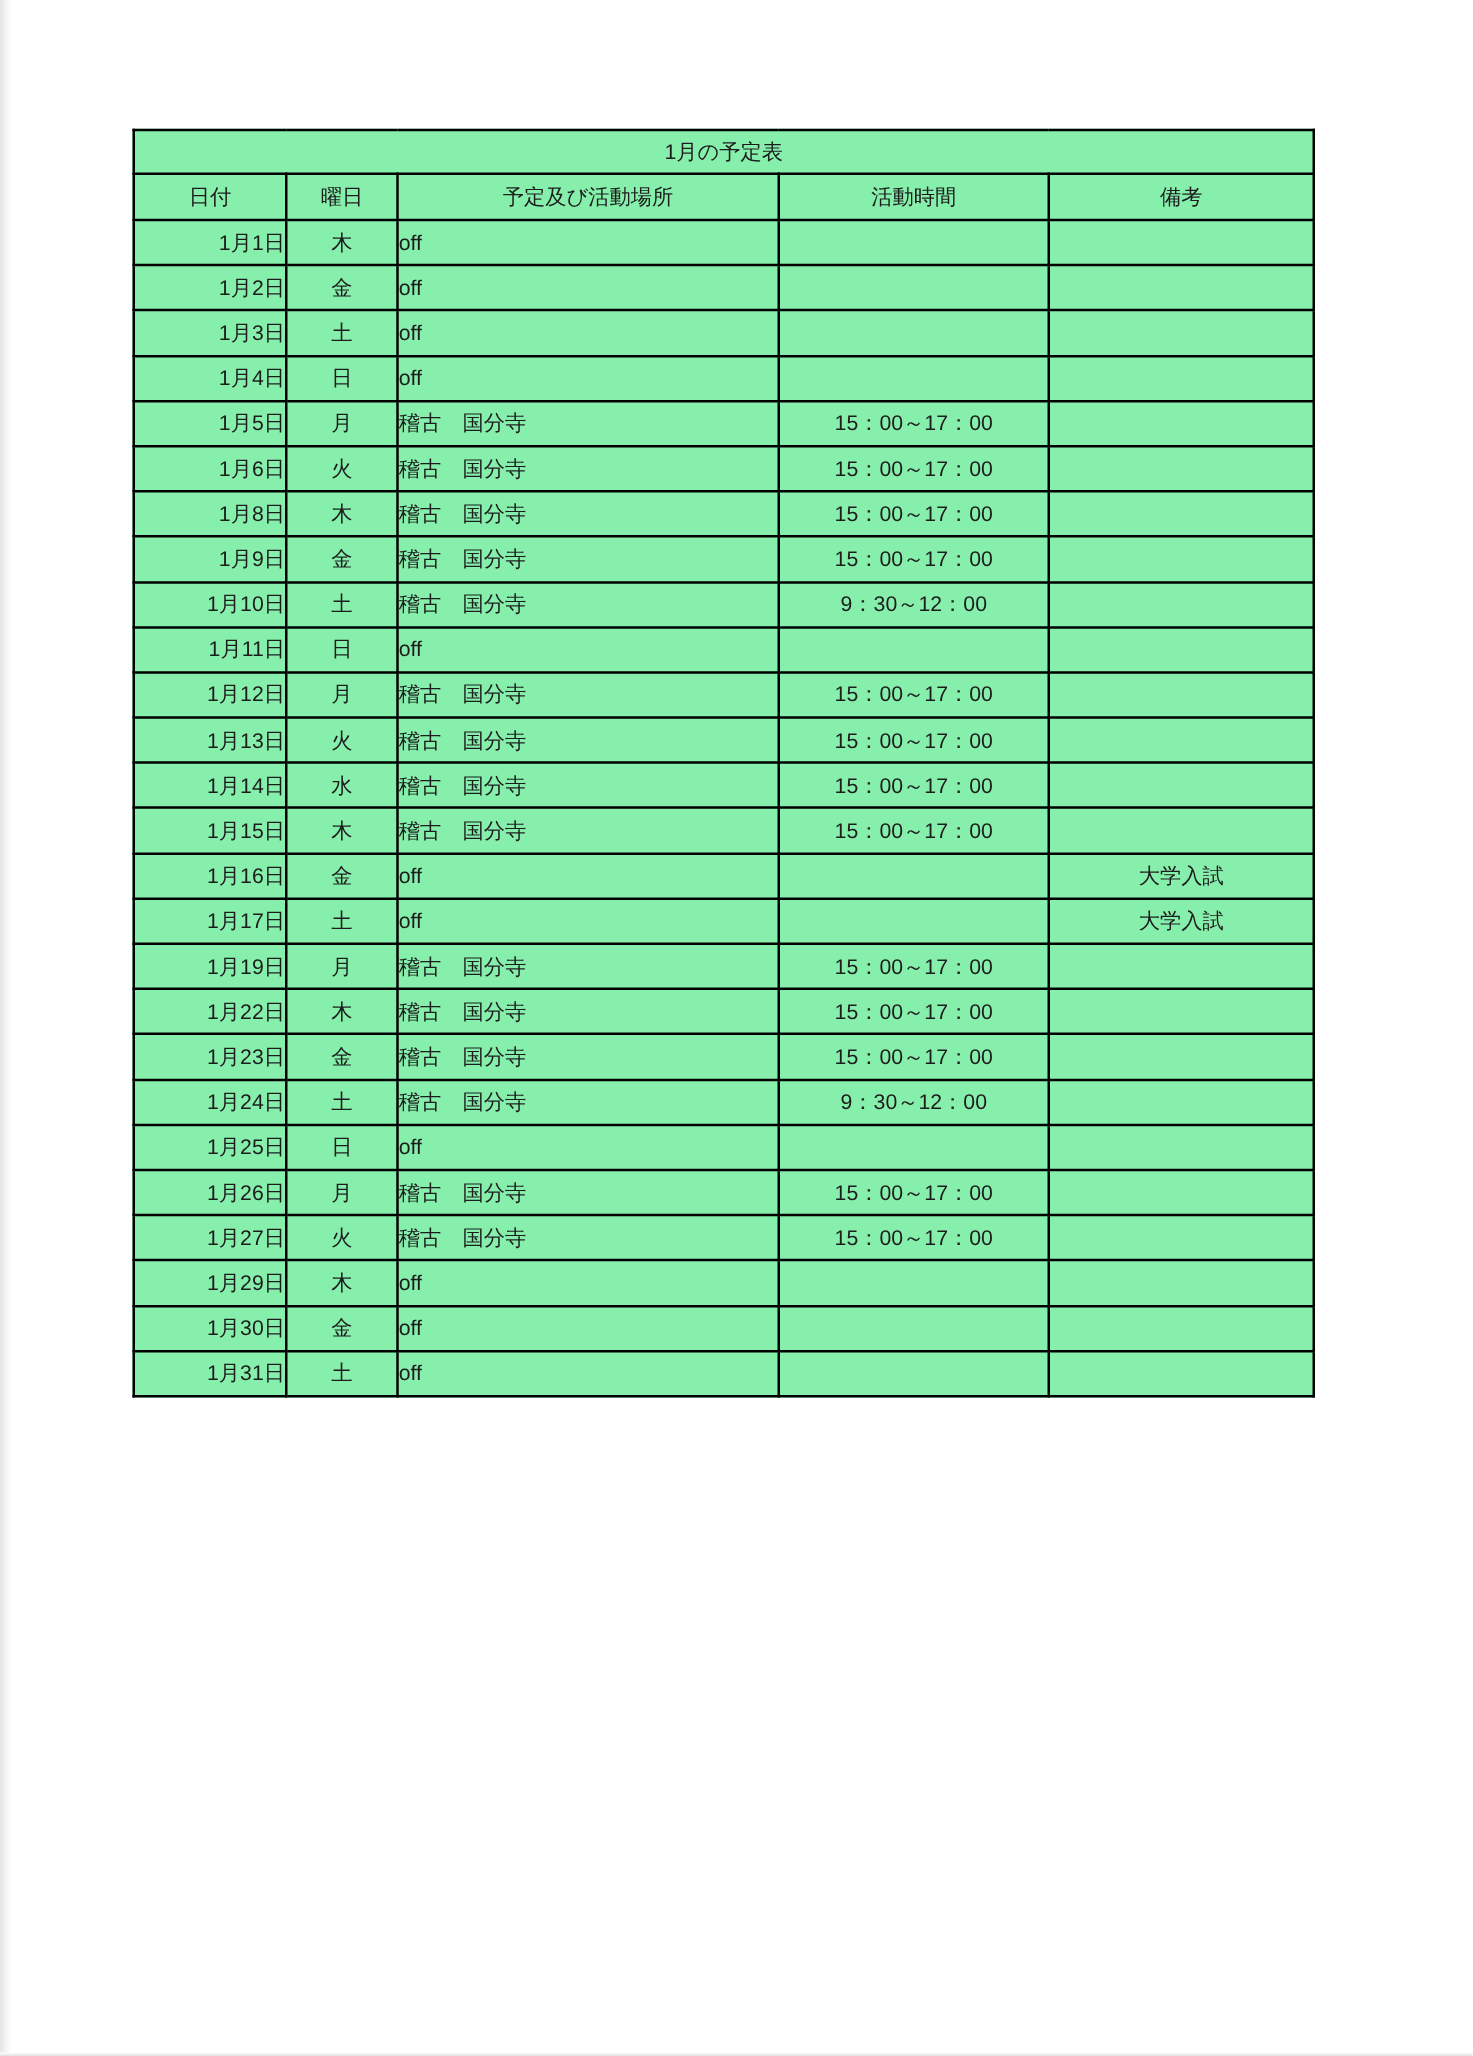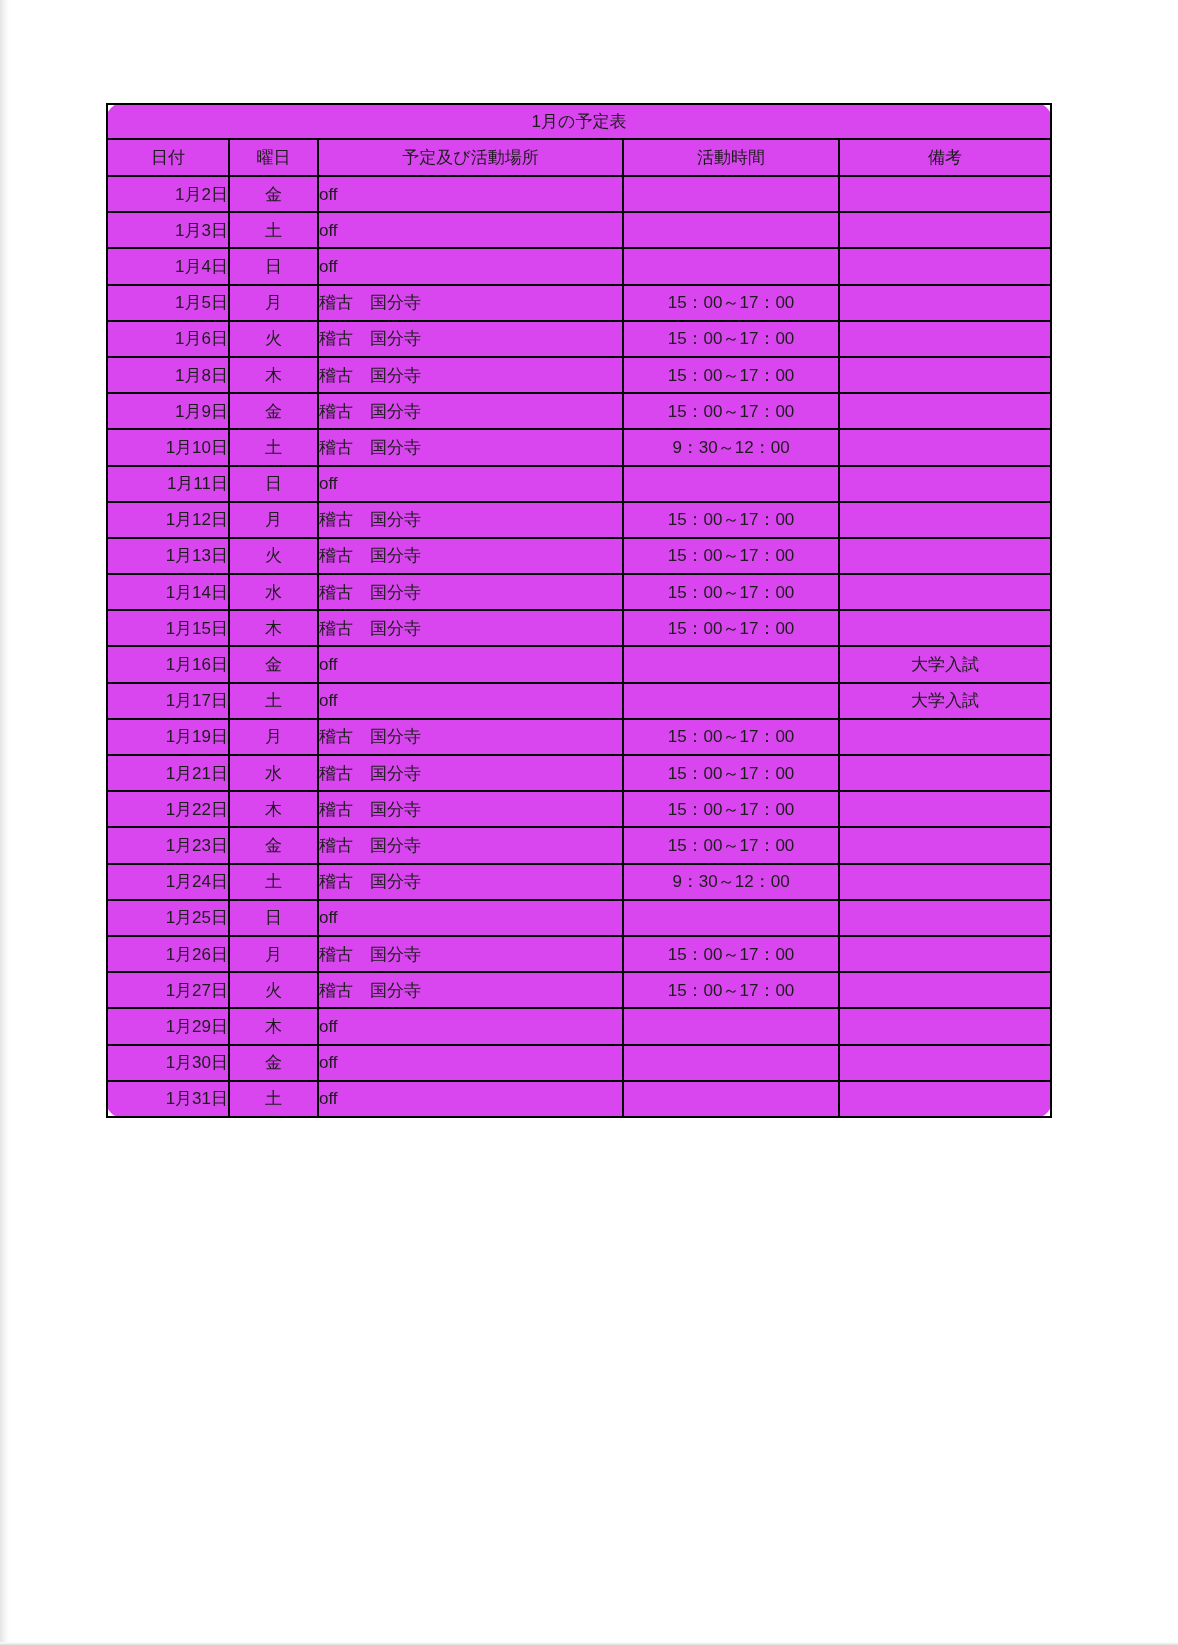--- a/index.html
+++ b/index.html
@@ -27,22 +27,21 @@
     width: 1178px; height: 3px;
     background: linear-gradient(to bottom, #ffffff, #dedede);
   }
   table.schedule {
     position: absolute;
     left: 106px;
     top: 103px;
     width: 944px;
     border-collapse: collapse;
     table-layout: fixed;
-    background: #d946ef;
-    border-radius: 17px;
+    background: #86efac;
   }
   table.schedule th,
   table.schedule td {
     border: 2px solid #000000;
     padding: 0;
     font-size: 17px;
     font-weight: 400;
     vertical-align: middle;
     white-space: nowrap;
     overflow: hidden;
@@ -80,20 +79,27 @@
     <tr class="header-row">
       <th class="header-cell">日付</th>
       <th class="header-cell">曜日</th>
       <th class="header-cell">予定及び活動場所</th>
       <th class="header-cell">活動時間</th>
       <th class="header-cell">備考</th>
     </tr>
   </thead>
   <tbody id="table-body">
       <tr>
+        <td class="c-date">1月1日</td>
+        <td class="c-day">木</td>
+        <td class="c-plan">off</td>
+        <td class="c-time"></td>
+        <td class="c-note"></td>
+      </tr>
+      <tr>
         <td class="c-date">1月2日</td>
         <td class="c-day">金</td>
         <td class="c-plan">off</td>
         <td class="c-time"></td>
         <td class="c-note"></td>
       </tr>
       <tr>
         <td class="c-date">1月3日</td>
         <td class="c-day">土</td>
         <td class="c-plan">off</td>
@@ -187,27 +193,20 @@
       <tr>
         <td class="c-date">1月17日</td>
         <td class="c-day">土</td>
         <td class="c-plan">off</td>
         <td class="c-time"></td>
         <td class="c-note">大学入試</td>
       </tr>
       <tr>
         <td class="c-date">1月19日</td>
         <td class="c-day">月</td>
-        <td class="c-plan">稽古　国分寺</td>
-        <td class="c-time">15：00～17：00</td>
-        <td class="c-note"></td>
-      </tr>
-      <tr>
-        <td class="c-date">1月21日</td>
-        <td class="c-day">水</td>
         <td class="c-plan">稽古　国分寺</td>
         <td class="c-time">15：00～17：00</td>
         <td class="c-note"></td>
       </tr>
       <tr>
         <td class="c-date">1月22日</td>
         <td class="c-day">木</td>
         <td class="c-plan">稽古　国分寺</td>
         <td class="c-time">15：00～17：00</td>
         <td class="c-note"></td>

